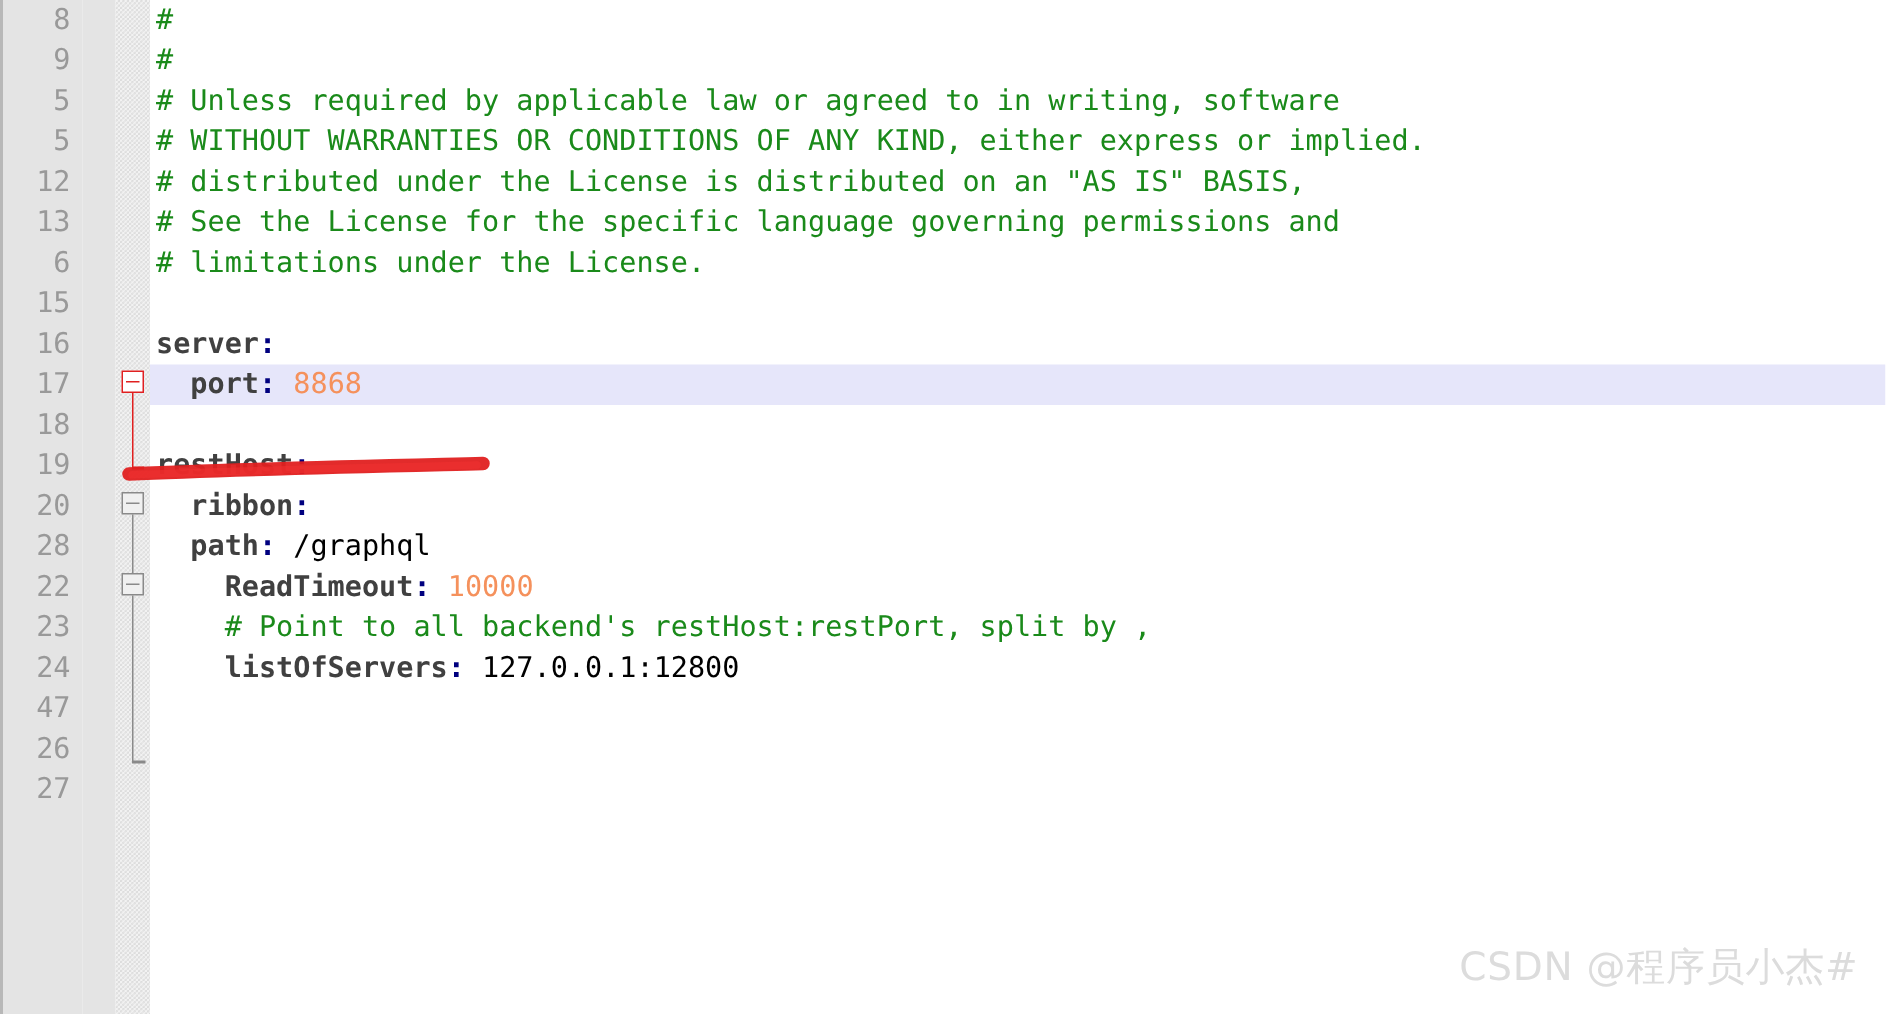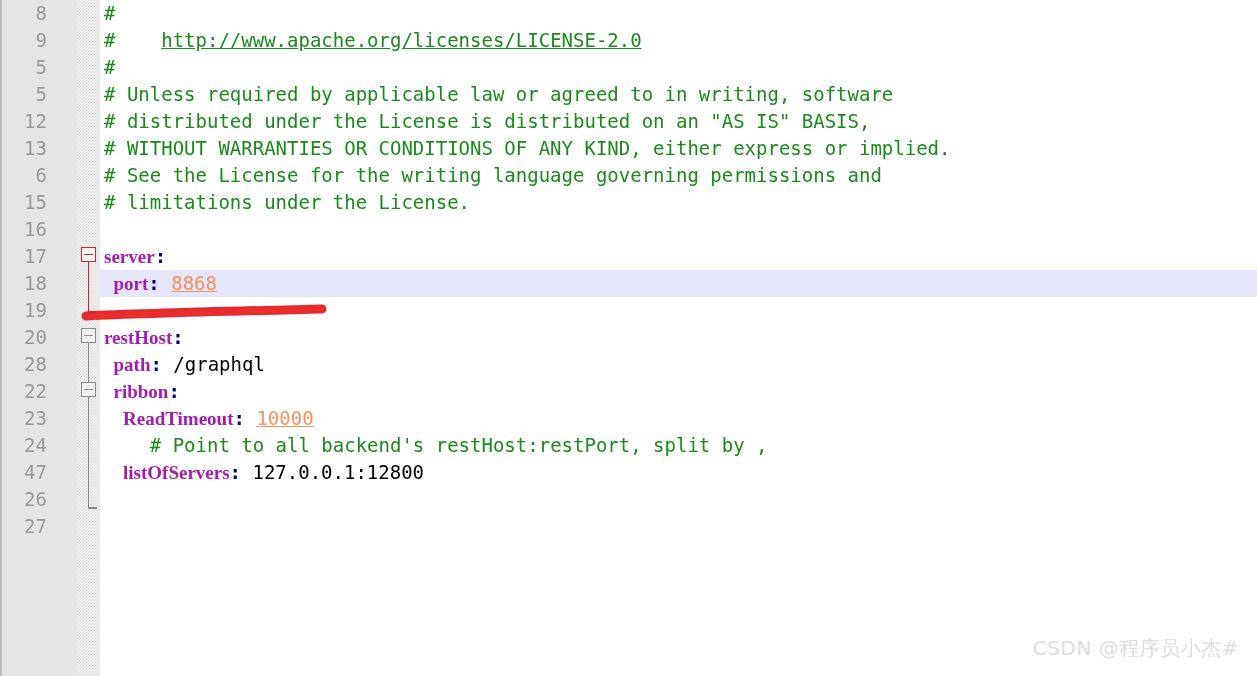--- a/index.html
+++ b/index.html
@@ -89,26 +89,25 @@
   .code-line.highlighted {
     background: #e6e6fa;
   }
 
   .tok-comment { color: #1a8a1a; }
   .tok-link {
     color: #1a8a1a;
     text-decoration: underline;
   }
   .tok-key {
-    color: #a21caf;
+    color: #404040;
     font-weight: bold;
-    font-family: Liberation Serif, serif;
   }
   .tok-punct { color: #00007f; font-weight: bold; }
-  .tok-number { color: #f5915c; text-decoration: underline; }
+  .tok-number { color: #f5915c; }
   .tok-text { color: #000000; }
 
   
   .fold-layer {
     position: absolute;
     left: 77px; top: 0;
     width: 23px; height: 676px;
     z-index: 4;
   }
   .fold-box {
@@ -148,21 +147,21 @@
     z-index: 9;
     pointer-events: none;
   }
 
   
   .watermark {
     position: absolute;
     right: 18px;
     bottom: 14px;
     font-family: "DejaVu Sans", sans-serif;
-    font-size: 20px;
+    font-size: 26px;
     color: #dcdcdc;
     letter-spacing: 0.5px;
     z-index: 10;
     white-space: nowrap;
   }
 </style>
 </head>
 <body>
 
 <div id="editor">
@@ -190,34 +189,33 @@
       <div class="ln">22</div>
       <div class="ln">23</div>
       <div class="ln">24</div>
       <div class="ln">47</div>
       <div class="ln">26</div>
       <div class="ln">27</div>
     </div>
 
   <div class="code-area" id="code-area">
       <div class="code-line"><span class="tok-comment">#</span></div>
-      <div class="code-line"><span class="tok-comment">#    </span><span class="tok-link">http://www.apache.org/licenses/LICENSE-2.0</span></div>
       <div class="code-line"><span class="tok-comment">#</span></div>
       <div class="code-line"><span class="tok-comment"># Unless required by applicable law or agreed to in writing, software</span></div>
+      <div class="code-line"><span class="tok-comment"># WITHOUT WARRANTIES OR CONDITIONS OF ANY KIND, either express or implied.</span></div>
       <div class="code-line"><span class="tok-comment"># distributed under the License is distributed on an "AS IS" BASIS,</span></div>
-      <div class="code-line"><span class="tok-comment"># WITHOUT WARRANTIES OR CONDITIONS OF ANY KIND, either express or implied.</span></div>
-      <div class="code-line"><span class="tok-comment"># See the License for the writing language governing permissions and</span></div>
+      <div class="code-line"><span class="tok-comment"># See the License for the specific language governing permissions and</span></div>
       <div class="code-line"><span class="tok-comment"># limitations under the License.</span></div>
       <div class="code-line"></div>
       <div class="code-line"><span class="tok-key">server</span><span class="tok-punct">:</span></div>
       <div class="code-line highlighted"><span class="tok-key">  port</span><span class="tok-punct">:</span><span class="tok-text"> </span><span class="tok-number">8868</span></div>
       <div class="code-line"></div>
       <div class="code-line"><span class="tok-key">restHost</span><span class="tok-punct">:</span></div>
+      <div class="code-line"><span class="tok-key">  ribbon</span><span class="tok-punct">:</span></div>
       <div class="code-line"><span class="tok-key">  path</span><span class="tok-punct">:</span><span class="tok-text"> /graphql</span></div>
-      <div class="code-line"><span class="tok-key">  ribbon</span><span class="tok-punct">:</span></div>
       <div class="code-line"><span class="tok-key">    ReadTimeout</span><span class="tok-punct">:</span><span class="tok-text"> </span><span class="tok-number">10000</span></div>
       <div class="code-line"><span class="tok-text">    </span><span class="tok-comment"># Point to all backend's restHost:restPort, split by ,</span></div>
       <div class="code-line"><span class="tok-key">    listOfServers</span><span class="tok-punct">:</span><span class="tok-text"> 127.0.0.1:12800</span></div>
       <div class="code-line"></div>
       <div class="code-line"></div>
     </div>
 
   <div class="fold-layer">
 
     <div class="fold-box red" style="left:4px; top:247px;">

